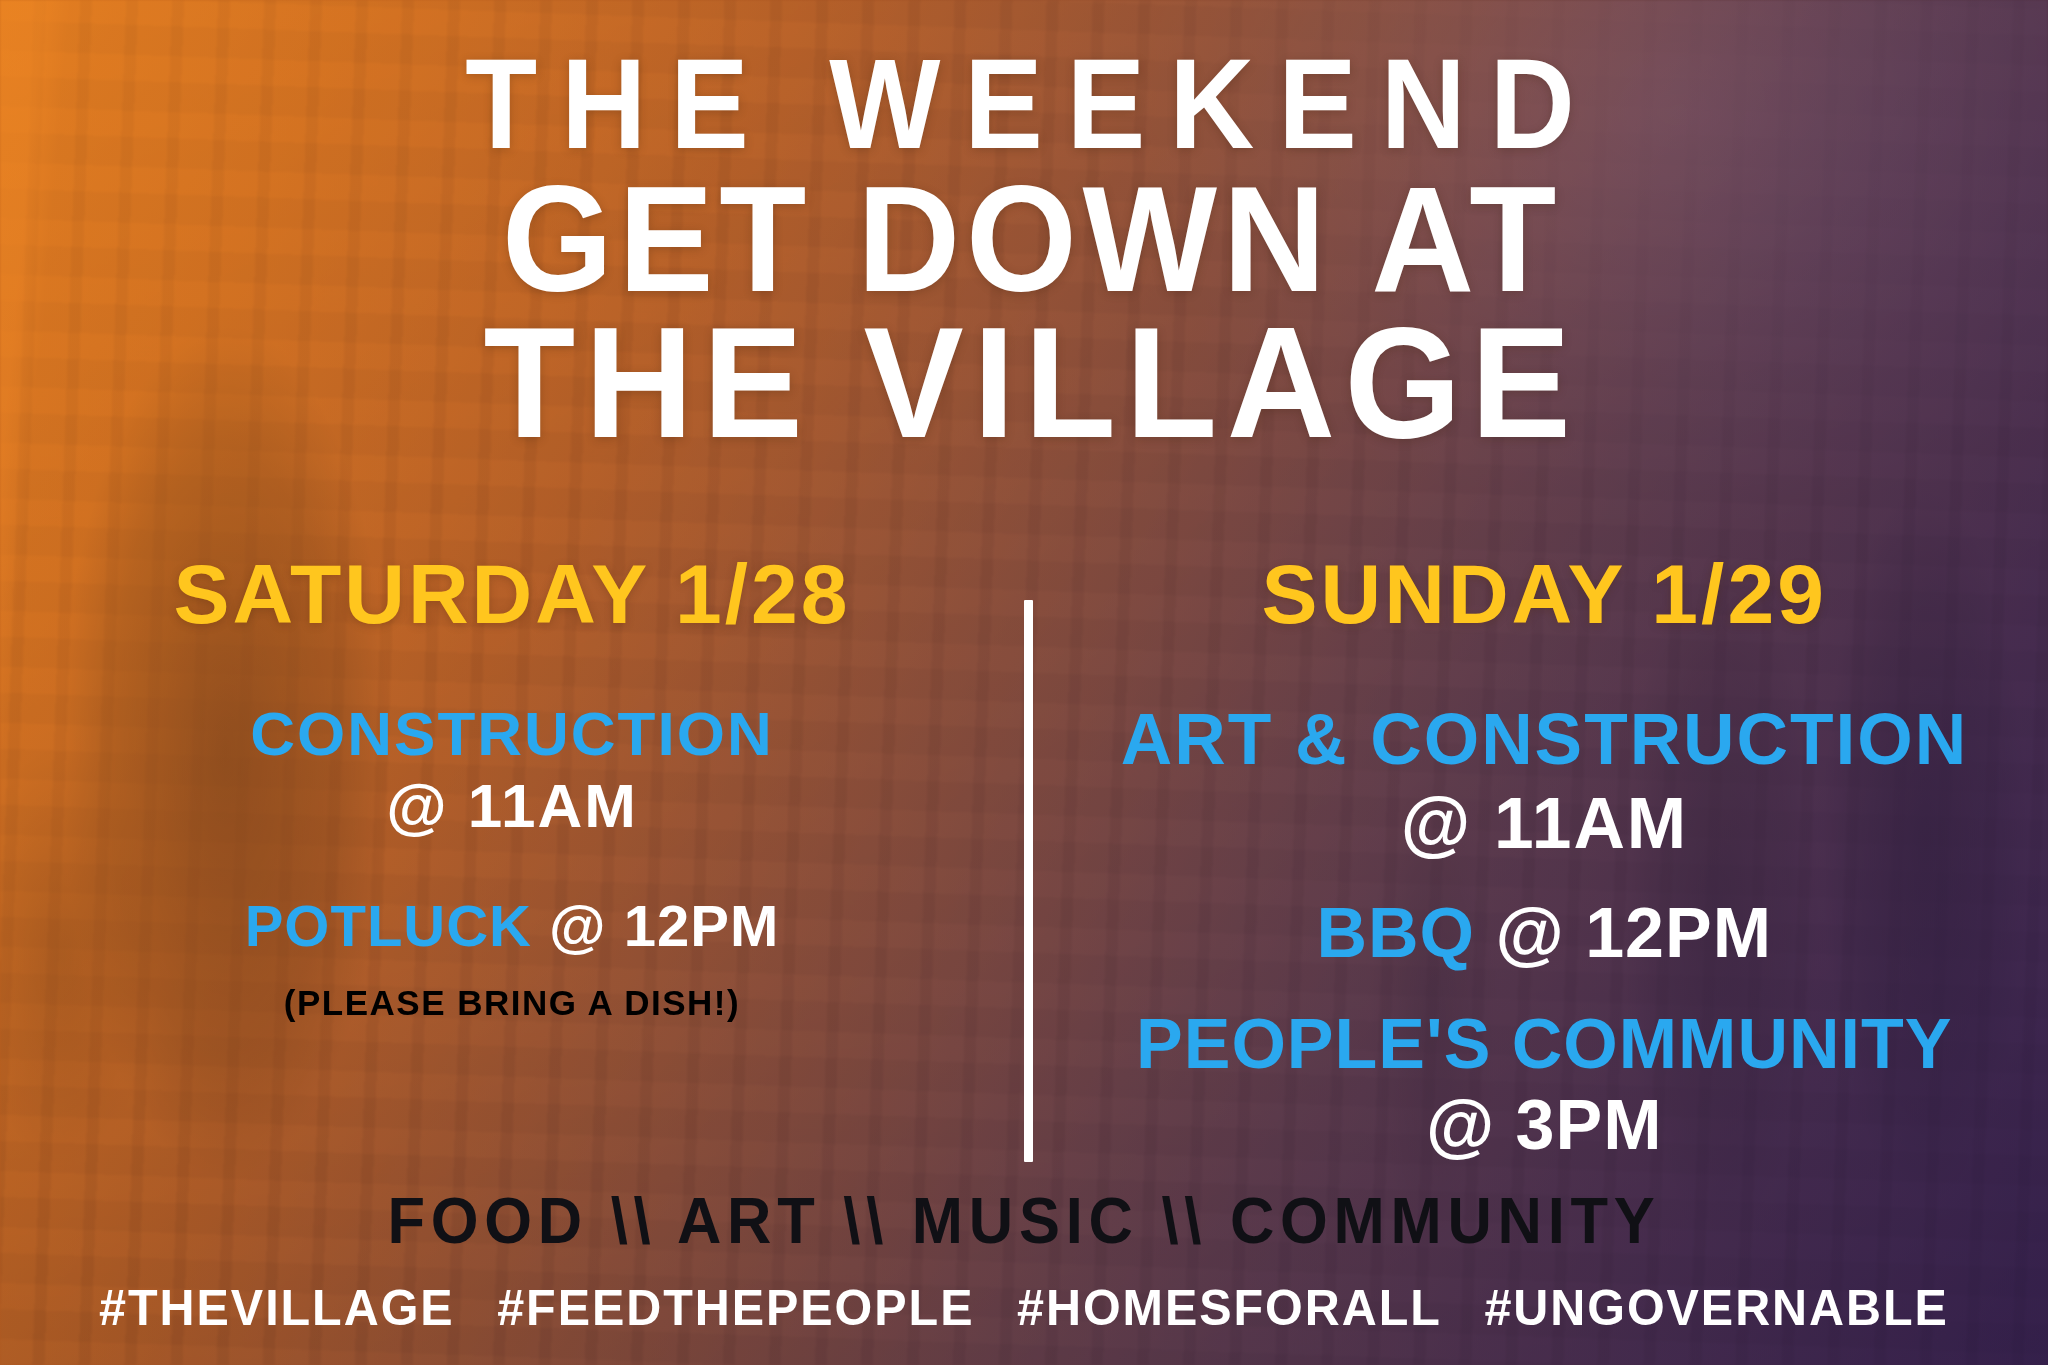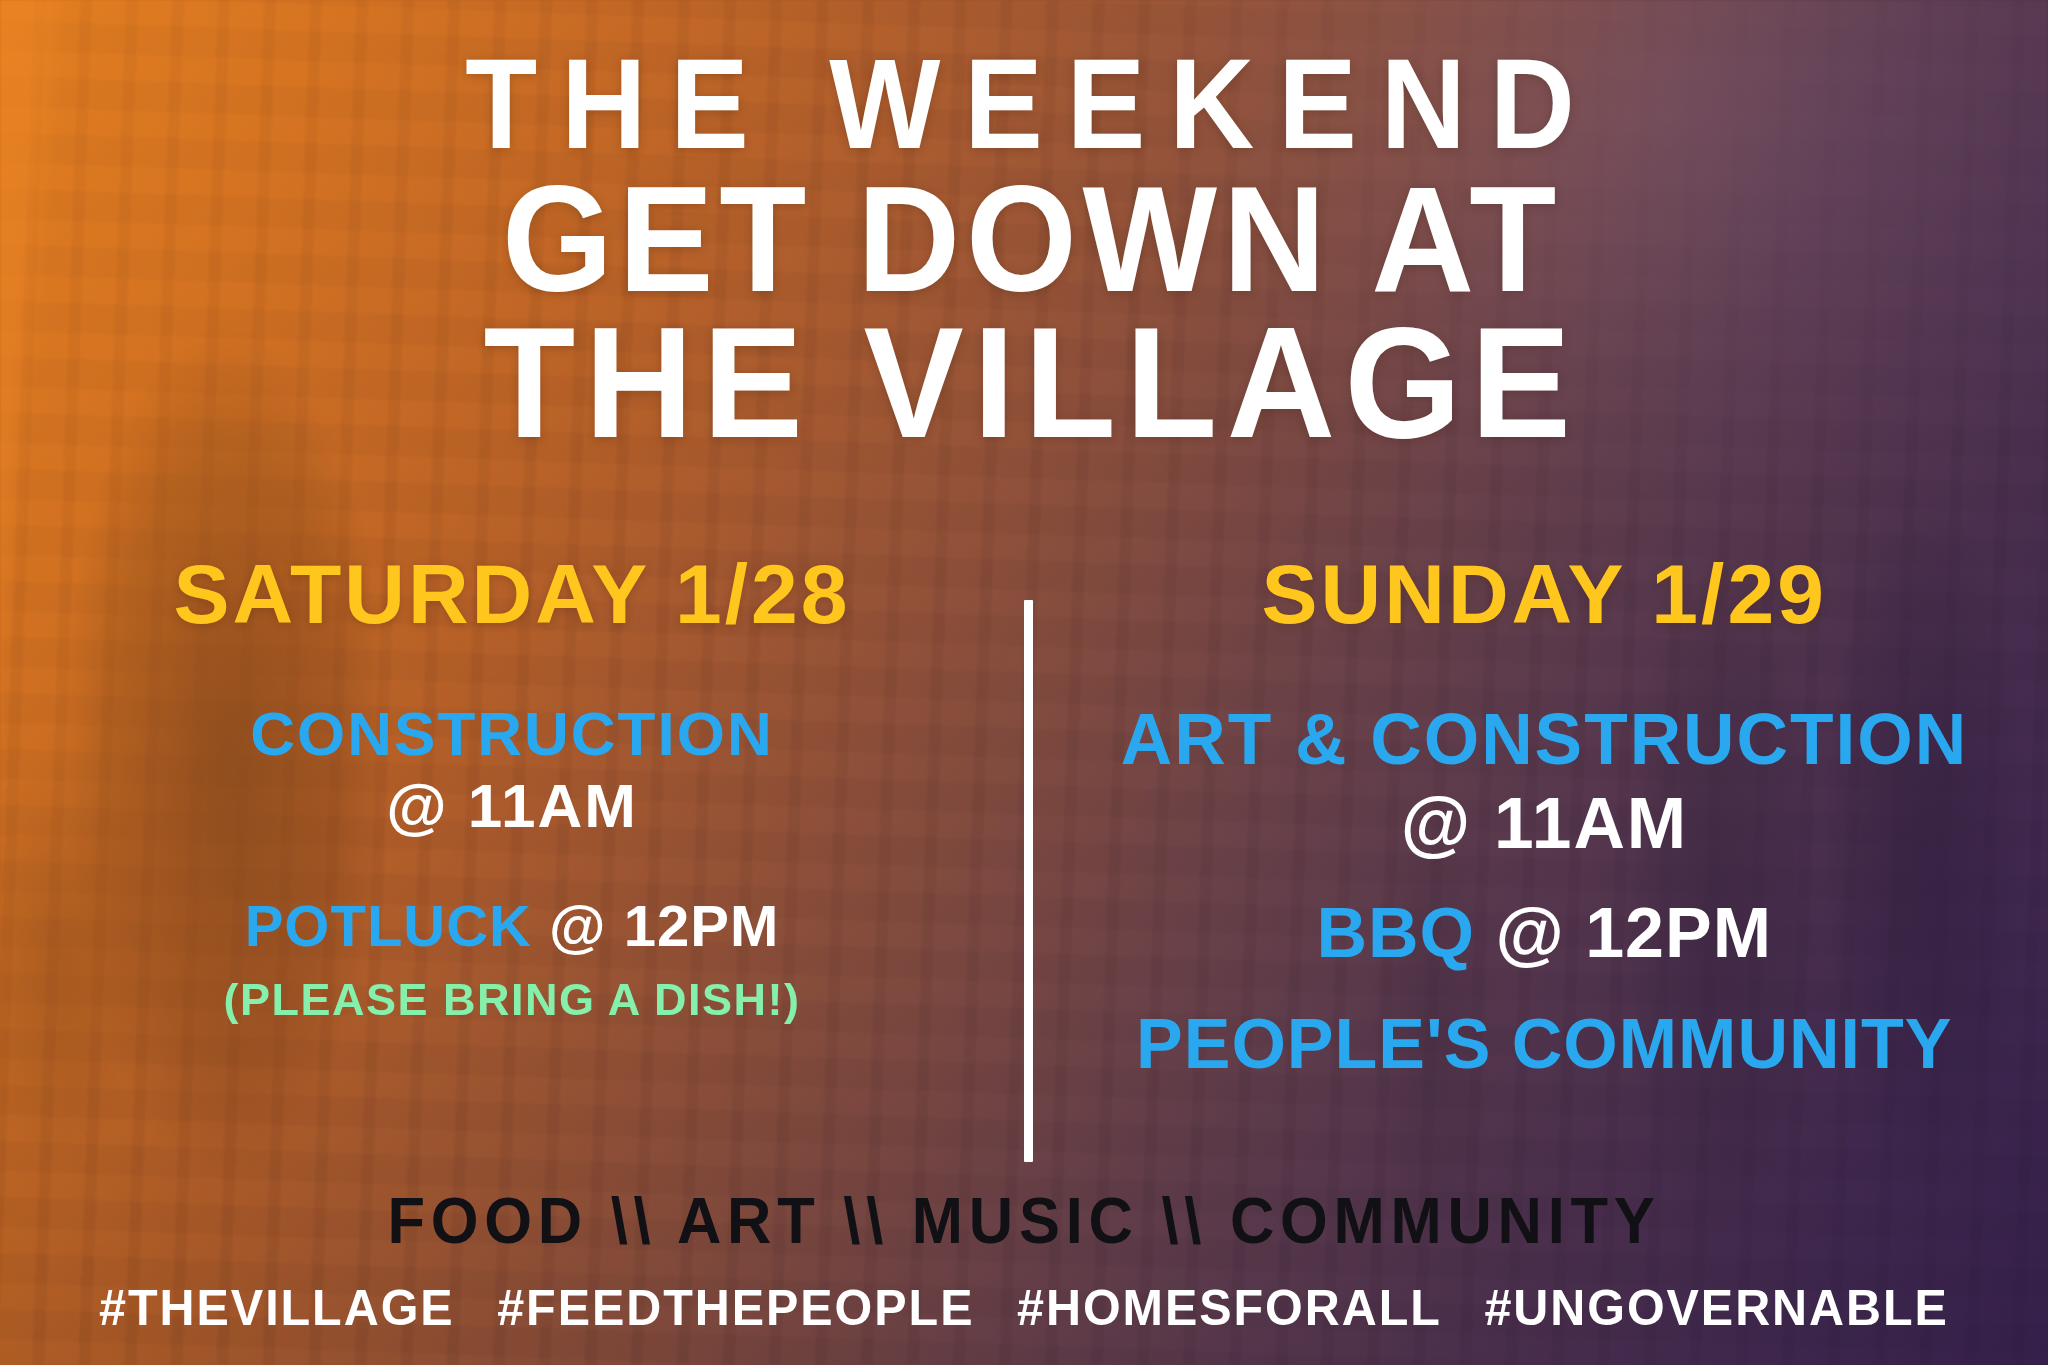--- a/index.html
+++ b/index.html
@@ -180,25 +180,25 @@
     font-size: 62px;
     letter-spacing: 2px;
   }
   .col-left .evt-mid {
     font-family: "Liberation Sans", sans-serif;
     font-size: 58px;
     letter-spacing: 1px;
   }
   .col-left .evt-note {
     font-family: "Liberation Sans", sans-serif;
-    font-size: 45px;
+    font-size: 35px;
     font-weight: bold;
     letter-spacing: 1.5px;
-    color: #86efac;
-    margin-top: 15px;
+    color: #000000;
+    margin-top: 24px;
   }
   .sat-row-1 { margin-bottom: 17px; }
   .sat-row-2 { margin-top: 50px; }
 
   
   .col-right .evt-big {
     font-family: "Liberation Sans Narrow", "Liberation Sans", sans-serif;
     font-size: 72px;
     letter-spacing: 2px;
     transform: scaleX(0.99);
@@ -312,20 +312,23 @@
           <div class="sun-row-2">
             <div class="evt-line evt-mid">
               <span class="evt-name">BBQ</span>
               <span class="evt-time">@ 12PM</span>
             </div>
           </div>
 
           <div class="sun-row-3">
             <div class="evt-line evt-mid">
               <span class="evt-name">PEOPLE'S COMMUNITY</span>
+            </div>
+            <div class="evt-line evt-mid">
+              <span class="evt-time">@ 3PM</span>
             </div>
           </div>
 
         </div>
       </div>
 
     </div>
 
     <div class="footer">
       <div class="tagline">FOOD \\ ART  \\ MUSIC \\ COMMUNITY</div>

